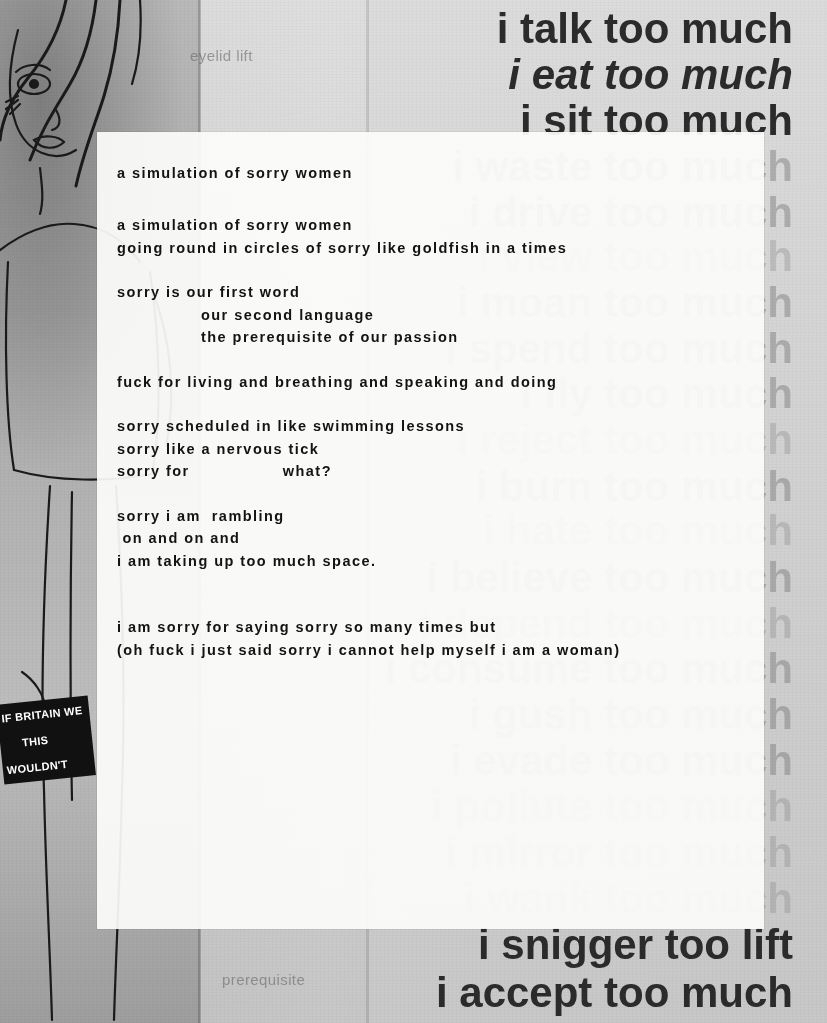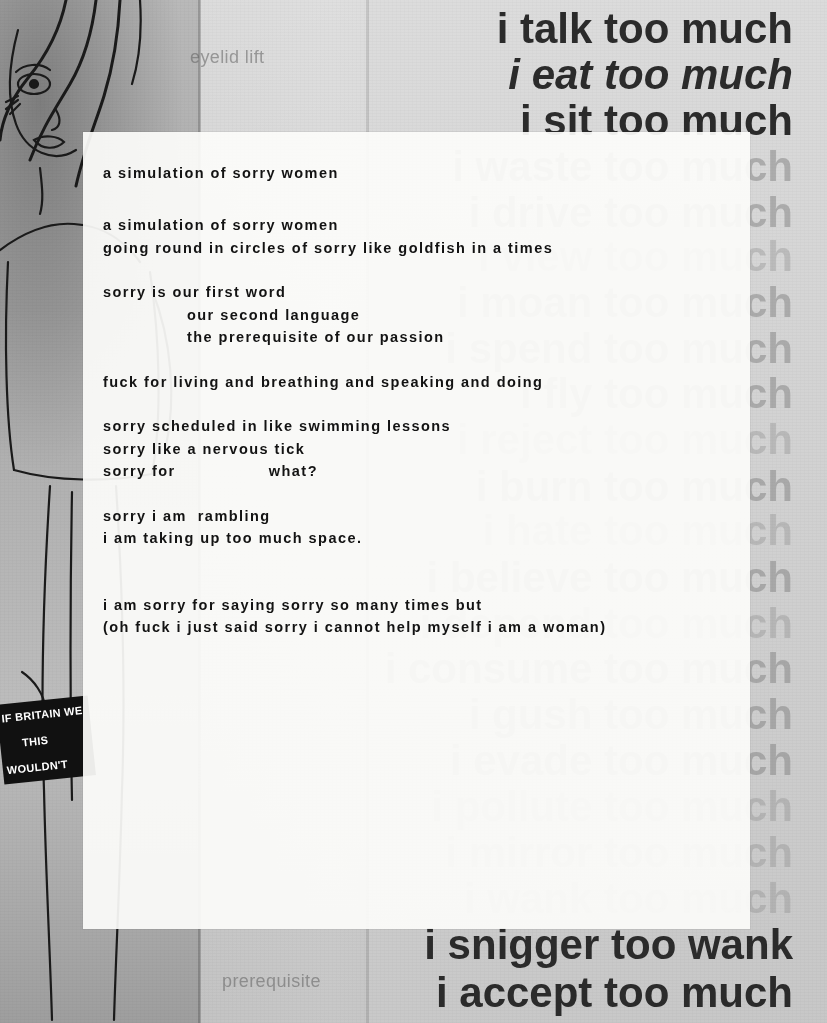--- a/index.html
+++ b/index.html
@@ -96,21 +96,21 @@
     font-size: 42px;
     line-height: 1;
     color: #2b2b2b;
   }
   .poster-line.faded { color: rgba(120,120,120,.45); }
   .poster-line.faint { color: rgba(130,130,130,.32); }
 
   
   .poem-card {
     position: absolute;
-    left: 83px; top: 132px;
+    left: 97px; top: 132px;
     width: 667px; height: 797px;
     background: rgba(252,252,250,.93);
     box-shadow: 0 0 0 1px rgba(0,0,0,.04);
   }
   .poem-inner {
     padding: 30px 26px 0 20px;
   }
   .poem-line {
     font-family: "Liberation Sans", sans-serif;
     font-weight: 700;
@@ -127,21 +127,21 @@
 
   
   .annot {
     position: absolute;
     font-family: "Liberation Sans", sans-serif;
     font-size: 12px;
     color: rgba(95,95,95,.55);
     letter-spacing: .4px;
     white-space: nowrap;
   }
-  .annot.big { font-size: 18px; }
+  .annot.big { font-size: 15px; }
 </style>
 </head>
 <body>
 
 <div id="stage">
 
   <div class="bg-base"></div>
   <div class="left-panel"></div>
   <div class="right-panel"></div>
   <div class="grain"></div>
@@ -208,21 +208,21 @@
     <div class="poster-line faded" style="top:466px;">i burn too much</div>
     <div class="poster-line faint" style="top:510px;">i hate too much</div>
     <div class="poster-line faded" style="top:557px;">i believe too much</div>
     <div class="poster-line faint" style="top:603px;">i depend too much</div>
     <div class="poster-line faded" style="top:648px;">i consume too much</div>
     <div class="poster-line faded" style="top:694px;">i gush too much</div>
     <div class="poster-line faded" style="top:740px;">i evade too much</div>
     <div class="poster-line faint" style="top:786px;">i pollute too much</div>
     <div class="poster-line faint" style="top:832px;">i mirror too much</div>
     <div class="poster-line faint" style="top:878px;">i wank too much</div>
-    <div class="poster-line" style="top:924px;">i snigger too wank</div>
+    <div class="poster-line" style="top:924px;">i snigger too lift</div>
     <div class="poster-line" style="top:972px;">i accept too much</div>
   </div>
 
   <div class="poem-card">
     <div class="poem-inner">
 
       <div class="poem-line">a simulation of sorry women</div>
       <div class="gap-lg"></div>
 
       <div class="poem-line">a simulation of sorry women</div>
@@ -236,20 +236,21 @@
 
       <div class="poem-line">fuck for living and breathing and speaking and doing</div>
       <div class="gap-md"></div>
 
       <div class="poem-line">sorry scheduled in like swimming lessons</div>
       <div class="poem-line">sorry like a nervous tick</div>
       <div class="poem-line">sorry for                 what?</div>
       <div class="gap-md"></div>
 
       <div class="poem-line">sorry i am  rambling</div>
+      <div class="poem-line"> on and on and</div>
       <div class="poem-line">i am taking up too much space.</div>
       <div class="gap-md"></div>
 
       <div class="gap-md"></div>
 
       <div class="poem-line">i am sorry for saying sorry so many times but</div>
       <div class="poem-line">(oh fuck i just said sorry i cannot help myself i am a woman)</div>
 
     </div>
   </div>

